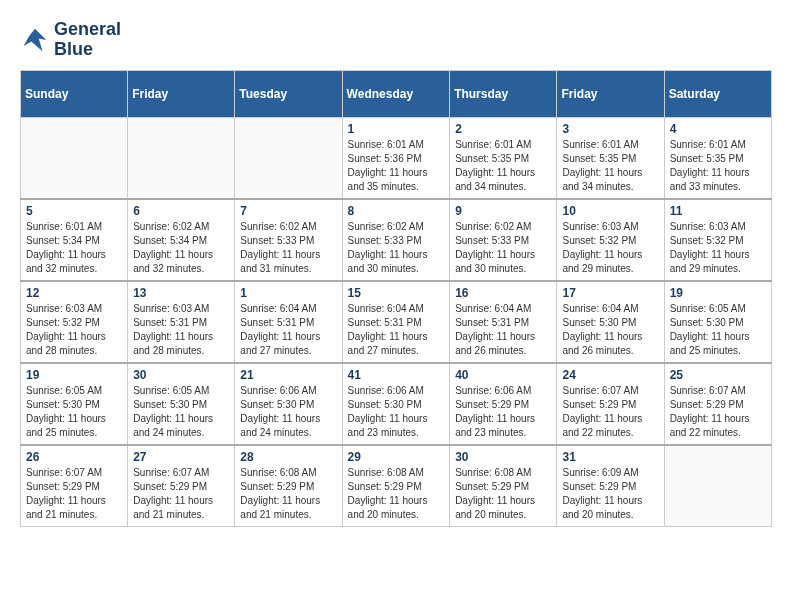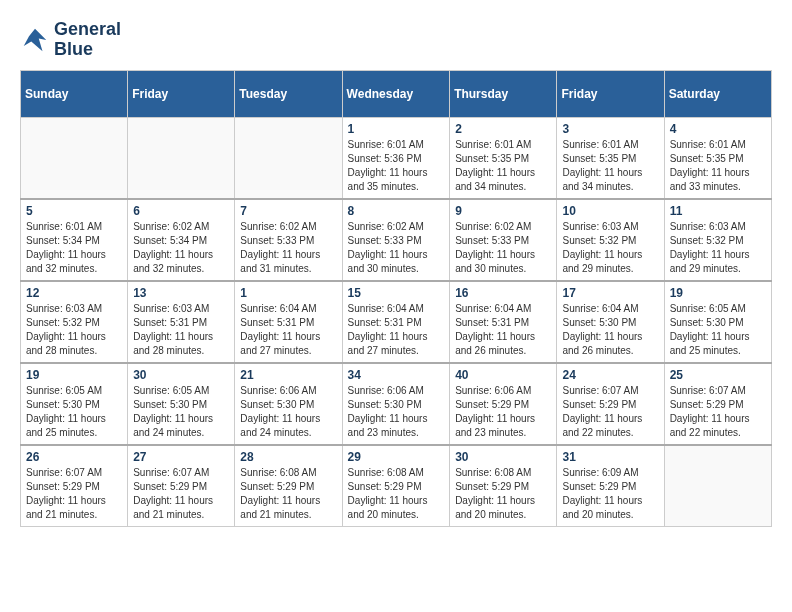--- a/index.html
+++ b/index.html
@@ -203,21 +203,21 @@
         </td>
         <td>
           <div class="day-number">30</div>
           <div class="cell-text">Sunrise: 6:05 AM<br>Sunset: 5:30 PM<br>Daylight: 11 hours and 24 minutes.</div>
         </td>
         <td>
           <div class="day-number">21</div>
           <div class="cell-text">Sunrise: 6:06 AM<br>Sunset: 5:30 PM<br>Daylight: 11 hours and 24 minutes.</div>
         </td>
         <td>
-          <div class="day-number">34</div>
+          <div class="day-number">41</div>
           <div class="cell-text">Sunrise: 6:06 AM<br>Sunset: 5:30 PM<br>Daylight: 11 hours and 23 minutes.</div>
         </td>
         <td>
           <div class="day-number">40</div>
           <div class="cell-text">Sunrise: 6:06 AM<br>Sunset: 5:29 PM<br>Daylight: 11 hours and 23 minutes.</div>
         </td>
         <td>
           <div class="day-number">24</div>
           <div class="cell-text">Sunrise: 6:07 AM<br>Sunset: 5:29 PM<br>Daylight: 11 hours and 22 minutes.</div>
         </td>

